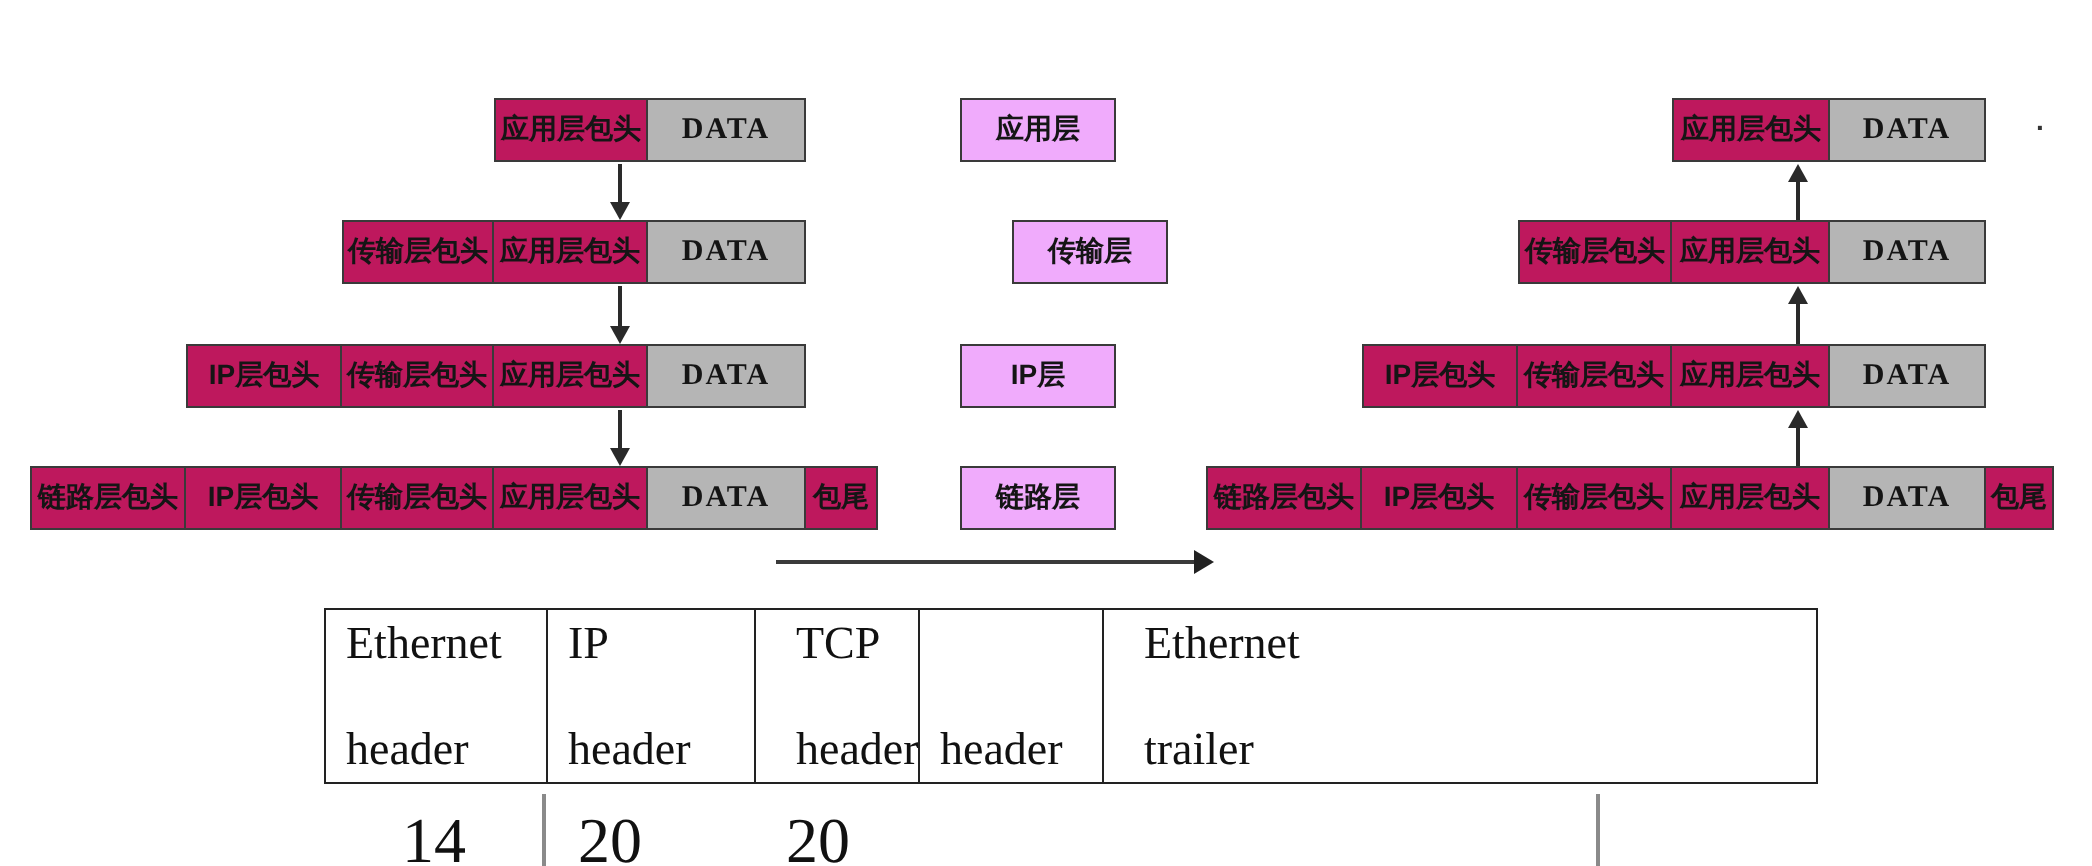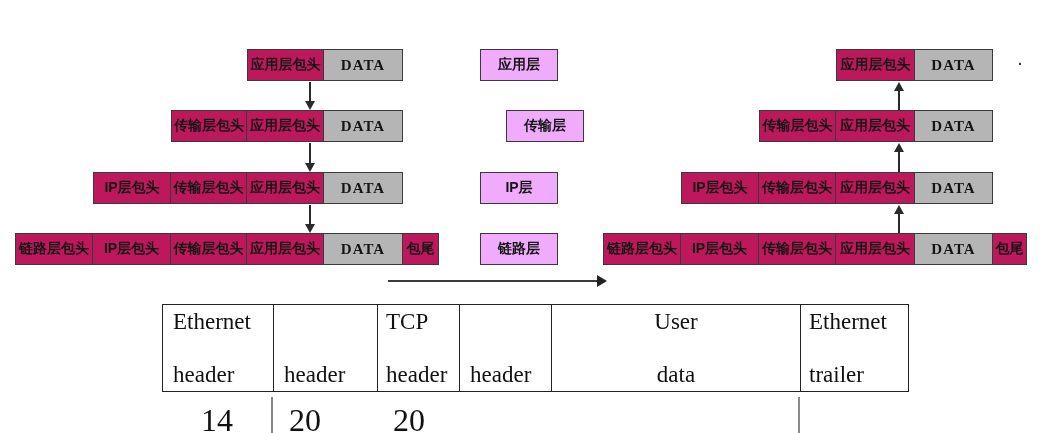--- a/index.html
+++ b/index.html
@@ -57,21 +57,21 @@
     box-sizing:border-box; border:1.5px solid #222; display:flex; background:#fff;
   }
   .pcell {
     box-sizing:border-box; height:100%;
     display:flex; flex-direction:column; justify-content:flex-end;
     font-family:"Liberation Serif", serif; font-size:23px; line-height:29px;
     color:#111; padding:2px 4px 2px 10px; white-space:nowrap; overflow:hidden;gap:24px;
   }
   .pcell + .pcell { border-left:1.5px solid #222; }
   .pcell.center { text-align:center; padding-left:4px; }
-  .pcell.tight { padding-left:8px; }
+  .pcell.tight { padding-left:20px; }
   .size-label {
     position:absolute; top:402px; width:60px; text-align:center;
     font-family:"Liberation Serif", serif; font-size:32px; color:#111;
   }
   .tick { position:absolute; top:397px; width:2px; height:36px; background:#8a8a8a; }
 </style>
 </head>
 <body>
 
 <div class="canvas">
@@ -163,32 +163,29 @@
   </div>
 
   <div class="stray-dot" style="left:1018px; top:52px;">.</div>
 
   <div class="ptable">
     <div class="pcell" style="width:110px">
       <span>Ethernet</span>
       <span>header</span>
     </div>
     <div class="pcell" style="width:104px">
+      <span>IP</span>
       <span>header</span>
     </div>
     <div class="pcell tight" style="width:82px">
       <span>TCP</span>
       <span>header</span>
     </div>
     <div class="pcell" style="width:92px">
       <span>header</span>
-    </div>
-    <div class="pcell center" style="width:249px">
-      <span>User</span>
-      <span>data</span>
     </div>
     <div class="pcell tight" style="width:107px">
       <span>Ethernet</span>
       <span>trailer</span>
     </div>
   </div>
 
   <div class="size-label" style="left:187px;">14</div>
   <div class="size-label" style="left:275px;">20</div>
   <div class="size-label" style="left:379px;">20</div>

